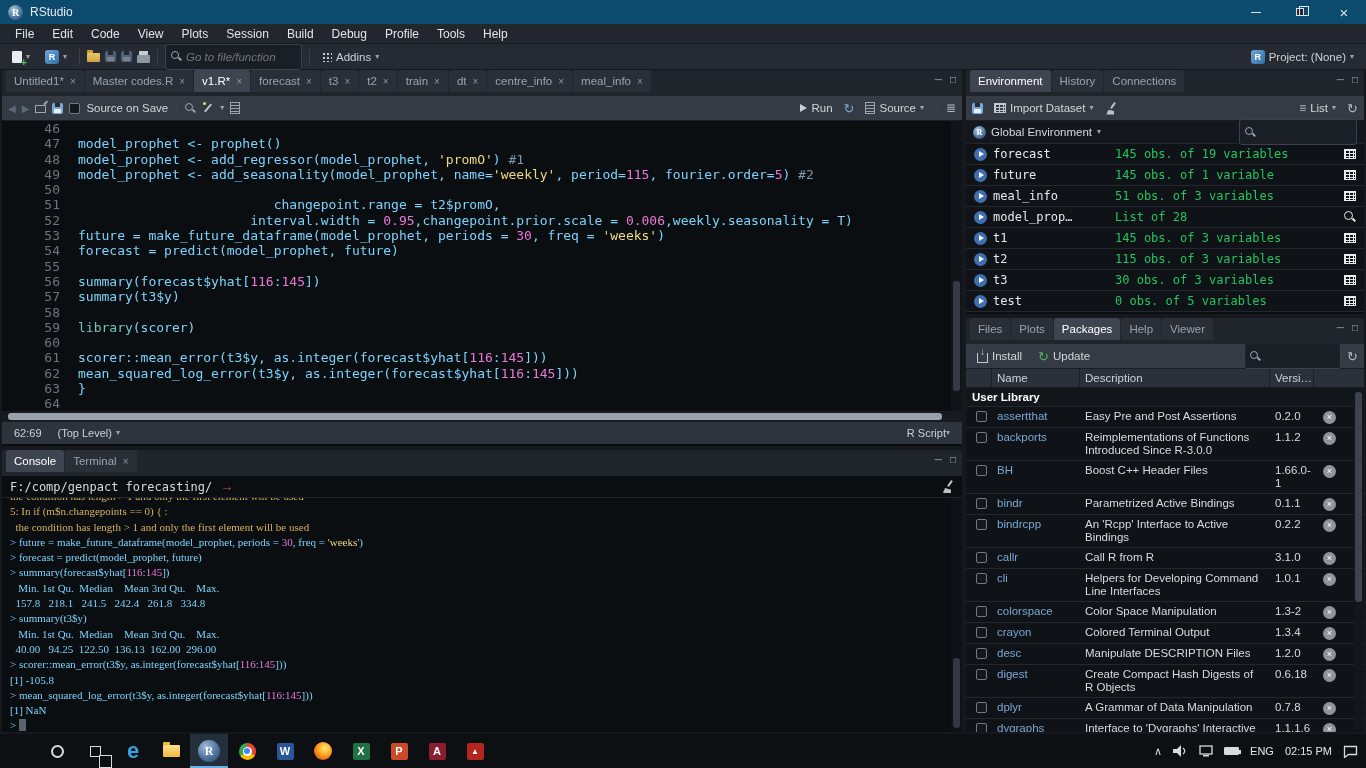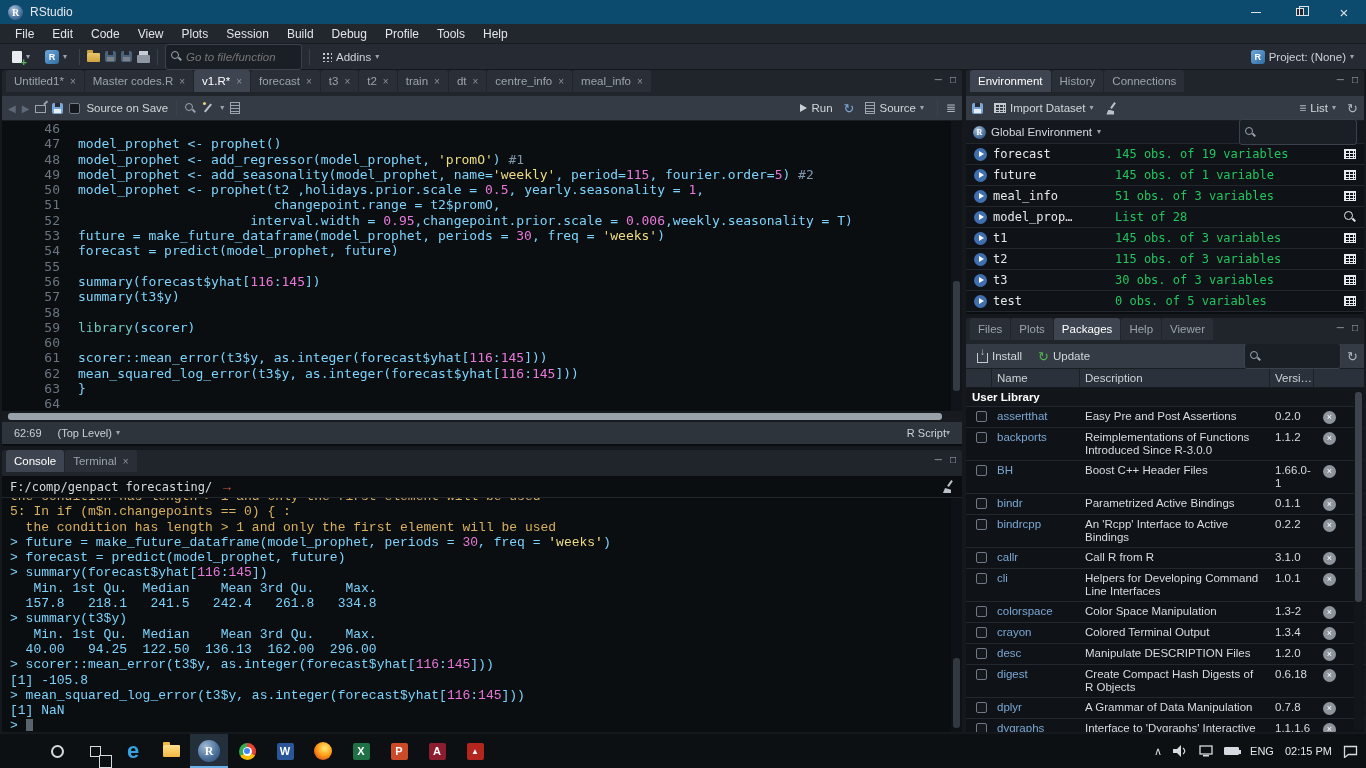--- a/index.html
+++ b/index.html
@@ -114,21 +114,21 @@
     color:#ccd1d7;padding:0 12px;gap:16px}
   #editor-status .right{margin-left:auto;display:flex;align-items:center;}
   .scope{display:flex;align-items:center;gap:4px}
 
   
   #console-wd{height:22px;display:flex;align-items:center;gap:8px;padding:0 8px;font-size:12px;
     color:#d6d9dd;border-bottom:1px solid #22262d;background:#0b0e11}
   .wd-arrow{color:#d25b3e;font-weight:bold;font-size:13px}
   #console-out{position:relative;height:236px;overflow:hidden;padding-left:8px}
   #console-lines{margin-top:-9px}
-  .console-line{height:15.3px;line-height:15.3px;font-family:Liberation Mono, monospace;font-size:13px;white-space:pre}
+  .console-line{height:15.3px;line-height:15.3px;font-family:Liberation Serif, serif;font-size:11px;white-space:pre}
   .cursor{display:inline-block;width:7px;height:12px;background:#59636e;vertical-align:-2px}
   #console-vscroll{position:absolute;right:0;top:0;width:11px;height:100%;background:#0e1216}
   #console-vscroll .thumb{position:absolute;left:2px;width:7px;bottom:6px;height:70px;background:#31383f;border-radius:3px}
 
   
   #env-scope-row{height:23px;display:flex;align-items:center;gap:5px;padding:0 7px;background:#14181e;
     border-bottom:1px solid #22262d;font-size:11.5px;color:#d6d9dd}
   .ic-rball.sm{width:13px;height:13px;margin:0;font-size:8px}
   #env-scope-row .searchwrap{margin-left:auto;width:118px;height:17px}
   #env-scope-row .searchwrap input{width:86px}
@@ -347,21 +347,21 @@
           <span class="sep"></span>
           <span class="ic-outline">≣</span>
         </div>
       </div>
       <div id="editor">
         <div id="code-lines">
             <div class="code-line"><span class="gutter">46</span><span class="code-text"></span></div>
             <div class="code-line"><span class="gutter">47</span><span class="code-text"><span class="tk-d">model_prophet &lt;- prophet()</span></span></div>
             <div class="code-line"><span class="gutter">48</span><span class="code-text"><span class="tk-d">model_prophet &lt;- add_regressor(model_prophet, </span><span class="tk-s">'promO'</span><span class="tk-d">) </span><span class="tk-c">#1</span></span></div>
             <div class="code-line"><span class="gutter">49</span><span class="code-text"><span class="tk-d">model_prophet &lt;- add_seasonality(model_prophet, name=</span><span class="tk-s">'weekly'</span><span class="tk-d">, period=</span><span class="tk-n">115</span><span class="tk-d">, fourier.order=</span><span class="tk-n">5</span><span class="tk-d">) </span><span class="tk-c">#2</span></span></div>
-            <div class="code-line"><span class="gutter">50</span><span class="code-text"><span class="tk-d">model_prophet &lt;- prophet(t2 ,holidays.prior.scale = </span><span class="tk-n">0.5</span><span class="tk-d">, yearly.seasonality = </span><span class="tk-n">1</span><span class="tk-d">,</span></span></div>
+            <div class="code-line"><span class="gutter">50</span></div>
             <div class="code-line"><span class="gutter">51</span><span class="code-text"><span class="tk-d">                         changepoint.range = t2$promO,</span></span></div>
             <div class="code-line"><span class="gutter">52</span><span class="code-text"><span class="tk-d">                      interval.width = </span><span class="tk-n">0.95</span><span class="tk-d">,changepoint.prior.scale = </span><span class="tk-n">0.006</span><span class="tk-d">,weekly.seasonality = T)</span></span></div>
             <div class="code-line"><span class="gutter">53</span><span class="code-text"><span class="tk-d">future = make_future_dataframe(model_prophet, periods = </span><span class="tk-n">30</span><span class="tk-d">, freq = </span><span class="tk-s">'weeks'</span><span class="tk-d">)</span></span></div>
             <div class="code-line"><span class="gutter">54</span><span class="code-text"><span class="tk-d">forecast = predict(model_prophet, future)</span></span></div>
             <div class="code-line"><span class="gutter">55</span><span class="code-text"></span></div>
             <div class="code-line"><span class="gutter">56</span><span class="code-text"><span class="tk-d">summary(forecast$yhat[</span><span class="tk-n">116</span><span class="tk-d">:</span><span class="tk-n">145</span><span class="tk-d">])</span></span></div>
             <div class="code-line"><span class="gutter">57</span><span class="code-text"><span class="tk-d">summary(t3$y)</span></span></div>
             <div class="code-line"><span class="gutter">58</span><span class="code-text"></span></div>
             <div class="code-line"><span class="gutter">59</span><span class="code-text"><span class="tk-k">library</span><span class="tk-d">(scorer)</span></span></div>
             <div class="code-line"><span class="gutter">60</span><span class="code-text"></span></div>

